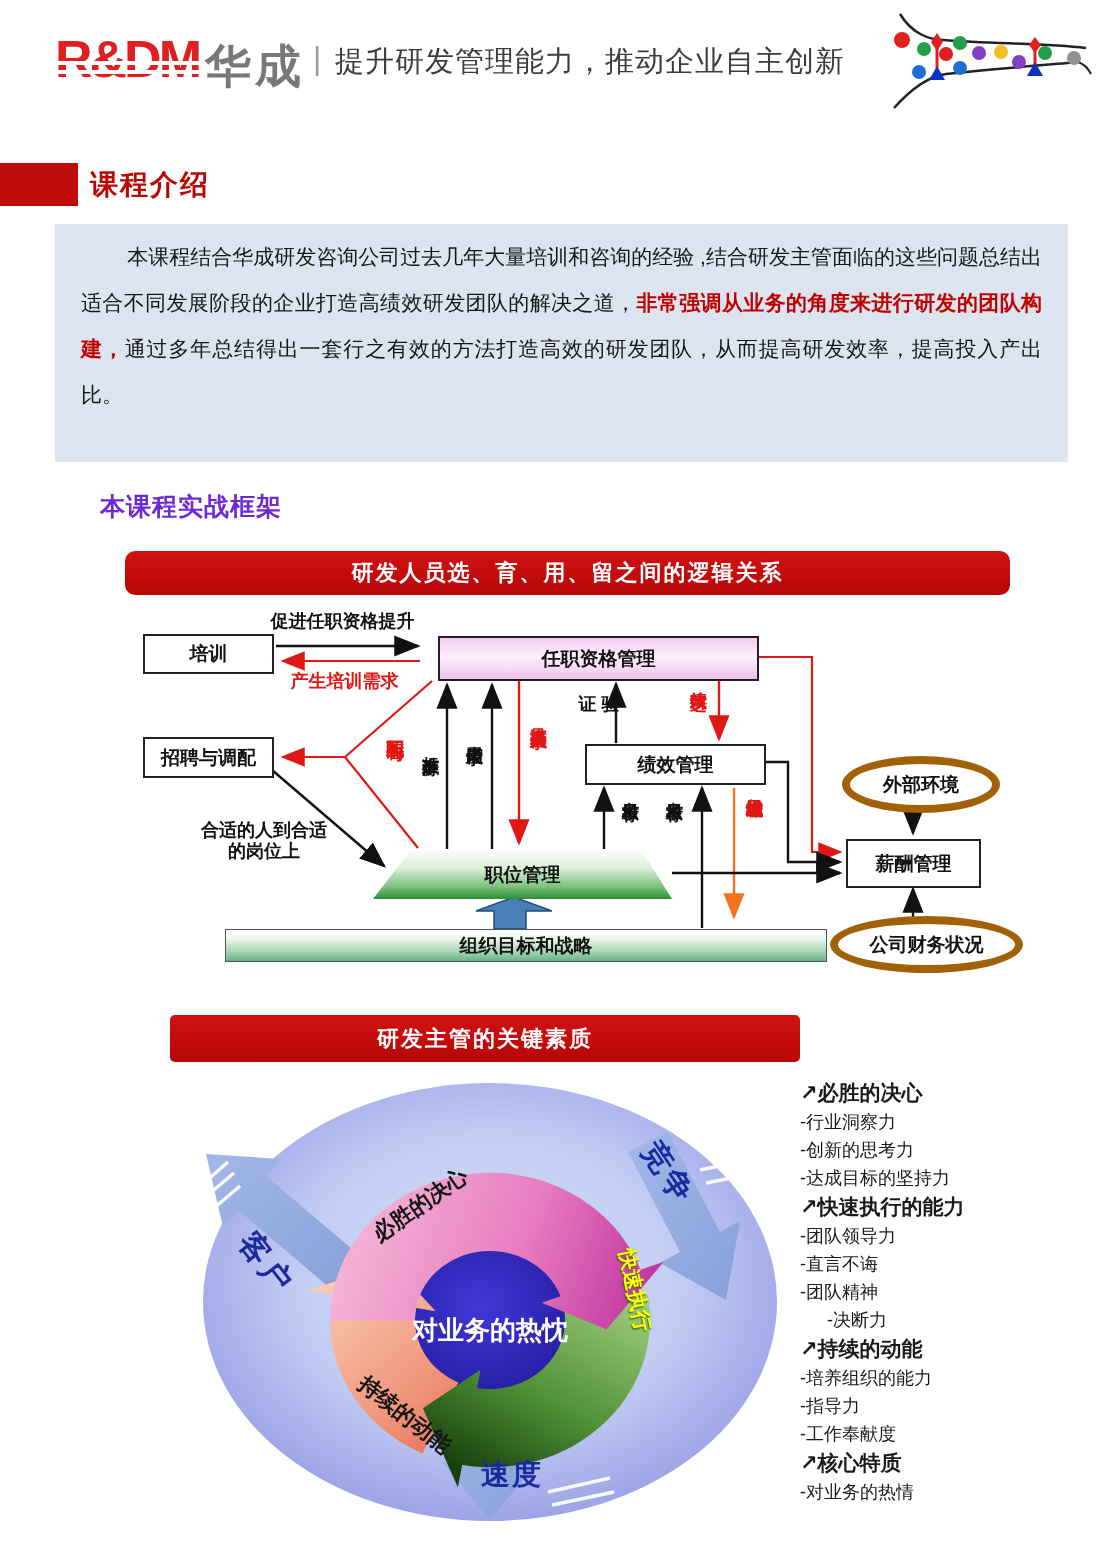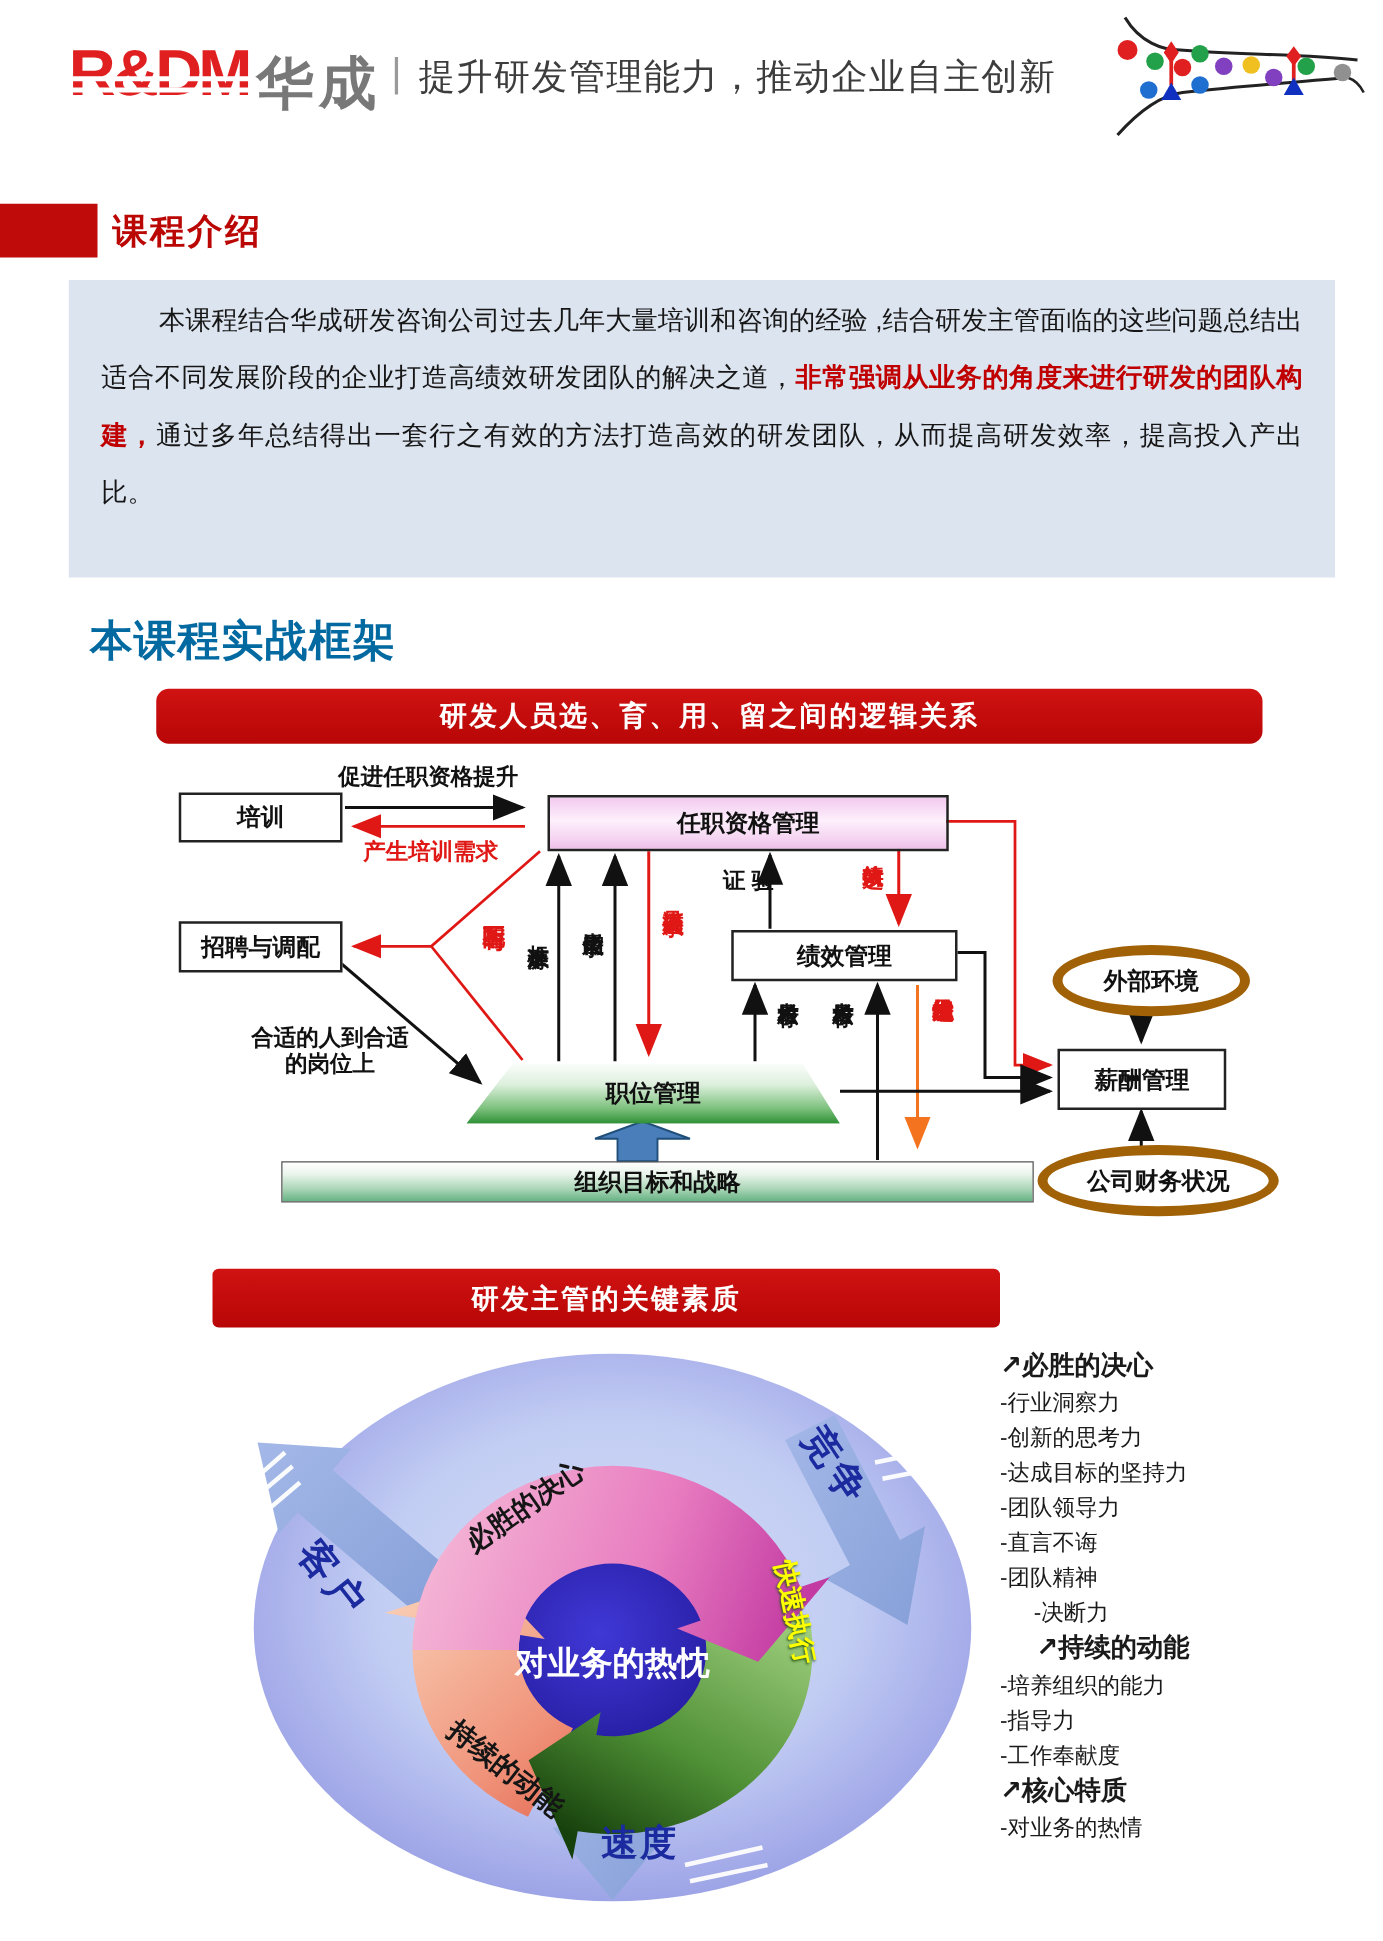--- a/index.html
+++ b/index.html
@@ -59,21 +59,21 @@
 
   <div class="abs" style="left:0;top:163px;width:78px;height:43px;background:#c00b0b;"></div>
   <div class="abs" style="left:90px;top:166px;font-size:28px;font-weight:bold;color:#ba0704;letter-spacing:2px;">课程介绍</div>
 
   <div class="abs" style="left:55px;top:224px;width:1013px;height:238px;background:#dce4ef;">
     <p style="margin:0;padding:10px 26px;font-size:21px;line-height:46px;color:#161616;text-align:justify;text-indent:2.2em;">
       <span>本课程结合华成研发咨询公司过去几年大量培训和咨询的经验 ,结合研发主管面临的这些问题总结出适合不同发展阶段的企业打造高绩效研发团队的解决之道，</span><span style="color:#c00000;font-weight:bold;">非常强调从业务的角度来进行研发的团队构建，</span><span>通过多年总结得出一套行之有效的方法打造高效的研发团队，从而提高研发效率，提高投入产出比。</span>
     </p>
   </div>
 
-  <div class="abs" style="left:72px;top:490px;font-size:34px;font-weight:bold;color:#0369a1;letter-spacing:1px;">本课程实战框架</div>
+  <div class="abs" style="left:100px;top:490px;font-size:25px;font-weight:bold;color:#6d28d9;letter-spacing:1px;">本课程实战框架</div>
 
   <div class="abs titlebar ctr" style="left:125px;top:551px;width:885px;height:44px;border-radius:10px;">
     <span>研发人员选、育、用、留之间的逻辑关系</span>
   </div>
 
   <svg class="abs" style="left:0;top:0;" width="1106" height="1000" viewBox="0 0 1106 1000">
     <defs>
       <marker id="mb" viewBox="0 0 10 8" refX="9" refY="4" markerWidth="11" markerHeight="9" orient="auto">
           <path d="M0,0 L10,4 L0,8 z" fill="#111"></path>
         </marker>
@@ -217,25 +217,26 @@
   <div class="abs lbl" style="left:390px;top:1316px;width:200px;font-size:26px;color:#fff;">对业务的热忱</div>
   <div class="abs navylbl" style="left:232px;top:1242px;font-size:31px;transform:rotate(52deg);letter-spacing:3px;">客户</div>
   <div class="abs navylbl" style="left:634px;top:1152px;font-size:31px;transform:rotate(56deg);letter-spacing:3px;">竞争</div>
   <div class="abs navylbl" style="left:452px;top:1455px;width:120px;font-size:29px;text-align:center;letter-spacing:2px;">速度</div>
 
   <div class="abs" style="left:800px;top:1078px;width:300px;color:#1a1a1a;">
     <div style="font-size:21px;font-weight:bold;line-height:30px;">↗必胜的决心</div>
     <div style="font-size:18px;line-height:28px;">-行业洞察力</div>
     <div style="font-size:18px;line-height:28px;">-创新的思考力</div>
     <div style="font-size:18px;line-height:28px;">-达成目标的坚持力</div>
+    <div style="font-size:21px;font-weight:bold;line-height:30px;">↗快速执行的能力</div>
     <div style="font-size:18px;line-height:28px;">-团队领导力</div>
     <div style="font-size:18px;line-height:28px;">-直言不诲</div>
     <div style="font-size:18px;line-height:28px;">-团队精神</div>
     <div style="font-size:18px;line-height:28px;margin-left:27px;">-决断力</div>
-    <div style="font-size:21px;font-weight:bold;line-height:30px;margin-left:29px;">↗持续的动能</div>
+    <div style="font-size:21px;font-weight:bold;line-height:30px;">↗持续的动能</div>
     <div style="font-size:18px;line-height:28px;">-培养组织的能力</div>
     <div style="font-size:18px;line-height:28px;">-指导力</div>
     <div style="font-size:18px;line-height:28px;">-工作奉献度</div>
     <div style="font-size:21px;font-weight:bold;line-height:30px;">↗核心特质</div>
     <div style="font-size:18px;line-height:28px;">-对业务的热情</div>
   </div>
 
 </div>
 
 </body></html>

